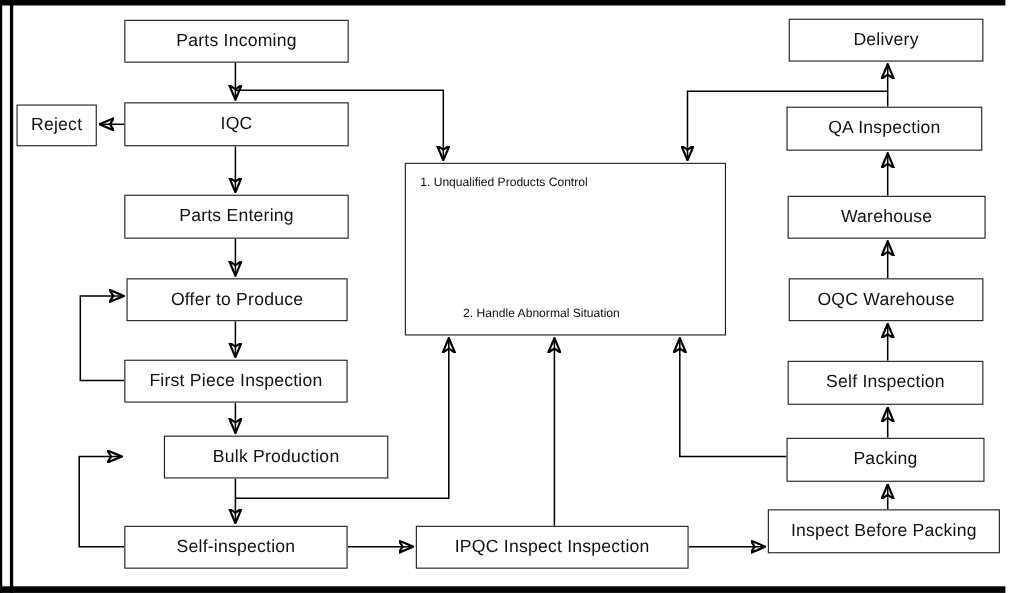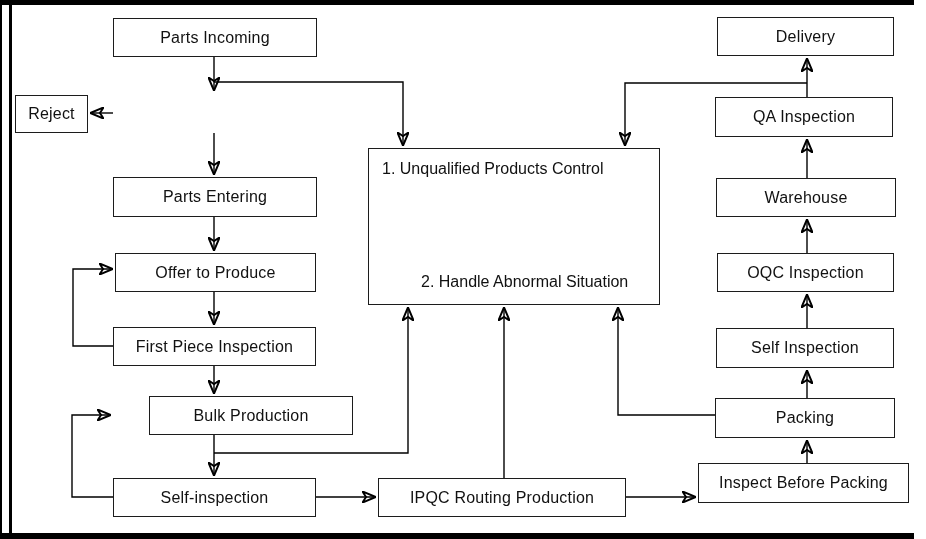--- a/index.html
+++ b/index.html
@@ -8,21 +8,21 @@
     font-family:"Liberation Sans",sans-serif;color:#111111;
   }
   .frame{position:absolute;background:#000000;}
   .node{
     position:absolute;box-sizing:border-box;border:1.5px solid #1c1c1c;background:#ffffff;
     display:flex;align-items:center;justify-content:center;
     font-size:16px;letter-spacing:0.2px;white-space:nowrap;
   }
   .bignode{
     position:absolute;box-sizing:border-box;border:1.5px solid #1c1c1c;background:#ffffff;
-    font-size:16px;
+    font-size:11px;
   }
   .bignode .bigline{position:absolute;left:13px;white-space:nowrap;}
   .bignode .l1{top:11px;}
   .bignode .l2{bottom:13px;margin-left:39px;}
   svg.wires{position:absolute;left:0;top:0;pointer-events:none;}
   svg.wires path{fill:none;stroke:#000000;stroke-width:1.4px;}
 </style>
 </head>
 <body>
 
@@ -60,45 +60,46 @@
     <path d="M807,253 V220" marker-end="url(#ah)"></path>
     <path d="M807,178 V140" marker-end="url(#ah)"></path>
     <path d="M807,97 V59" marker-end="url(#ah)"></path>
     <path d="M807,83 H625 V145" marker-end="url(#ah)"></path>
   </svg>
 
   <div class="node" style="left:113px;top:18px;width:204px;height:39px;">Parts Incoming</div>
 
   <div class="node" style="left:15px;top:95px;width:73px;height:38px;">Reject</div>
 
+  <div class="node" style="left:113px;top:93px;width:204px;height:40px;">IQC</div>
 
   <div class="node" style="left:113px;top:177px;width:204px;height:40px;">Parts Entering</div>
 
   <div class="node" style="left:115px;top:253px;width:201px;height:39px;">Offer to Produce</div>
 
   <div class="node" style="left:113px;top:327px;width:203px;height:39px;">First Piece Inspection</div>
 
   <div class="node" style="left:113px;top:396px;width:204px;height:39px;margin-left:36px;">Bulk Production</div>
 
   <div class="node" style="left:113px;top:478px;width:203px;height:39px;">Self-inspection</div>
 
   <div class="bignode" style="left:368px;top:148px;width:292px;height:157px;">
     <div class="bigline l1">1. Unqualified Products Control</div>
     <div class="bigline l2">2. Handle Abnormal Situation</div>
   </div>
 
-  <div class="node" style="left:378px;top:478px;width:248px;height:39px;">IPQC Routing Production</div>
+  <div class="node" style="left:378px;top:478px;width:248px;height:39px;">IPQC Inspect Inspection</div>
 
   <div class="node" style="left:698px;top:463px;width:211px;height:40px;">Inspect Before Packing</div>
 
   <div class="node" style="left:715px;top:398px;width:180px;height:40px;">Packing</div>
 
   <div class="node" style="left:716px;top:328px;width:178px;height:40px;">Self Inspection</div>
 
-  <div class="node" style="left:717px;top:253px;width:177px;height:39px;">OQC Inspection</div>
+  <div class="node" style="left:717px;top:253px;width:177px;height:39px;">OQC Warehouse</div>
 
   <div class="node" style="left:716px;top:178px;width:180px;height:39px;">Warehouse</div>
 
   <div class="node" style="left:715px;top:97px;width:178px;height:40px;">QA Inspection</div>
 
   <div class="node" style="left:717px;top:17px;width:177px;height:39px;">Delivery</div>
 
 </div>
 
 </body></html>

